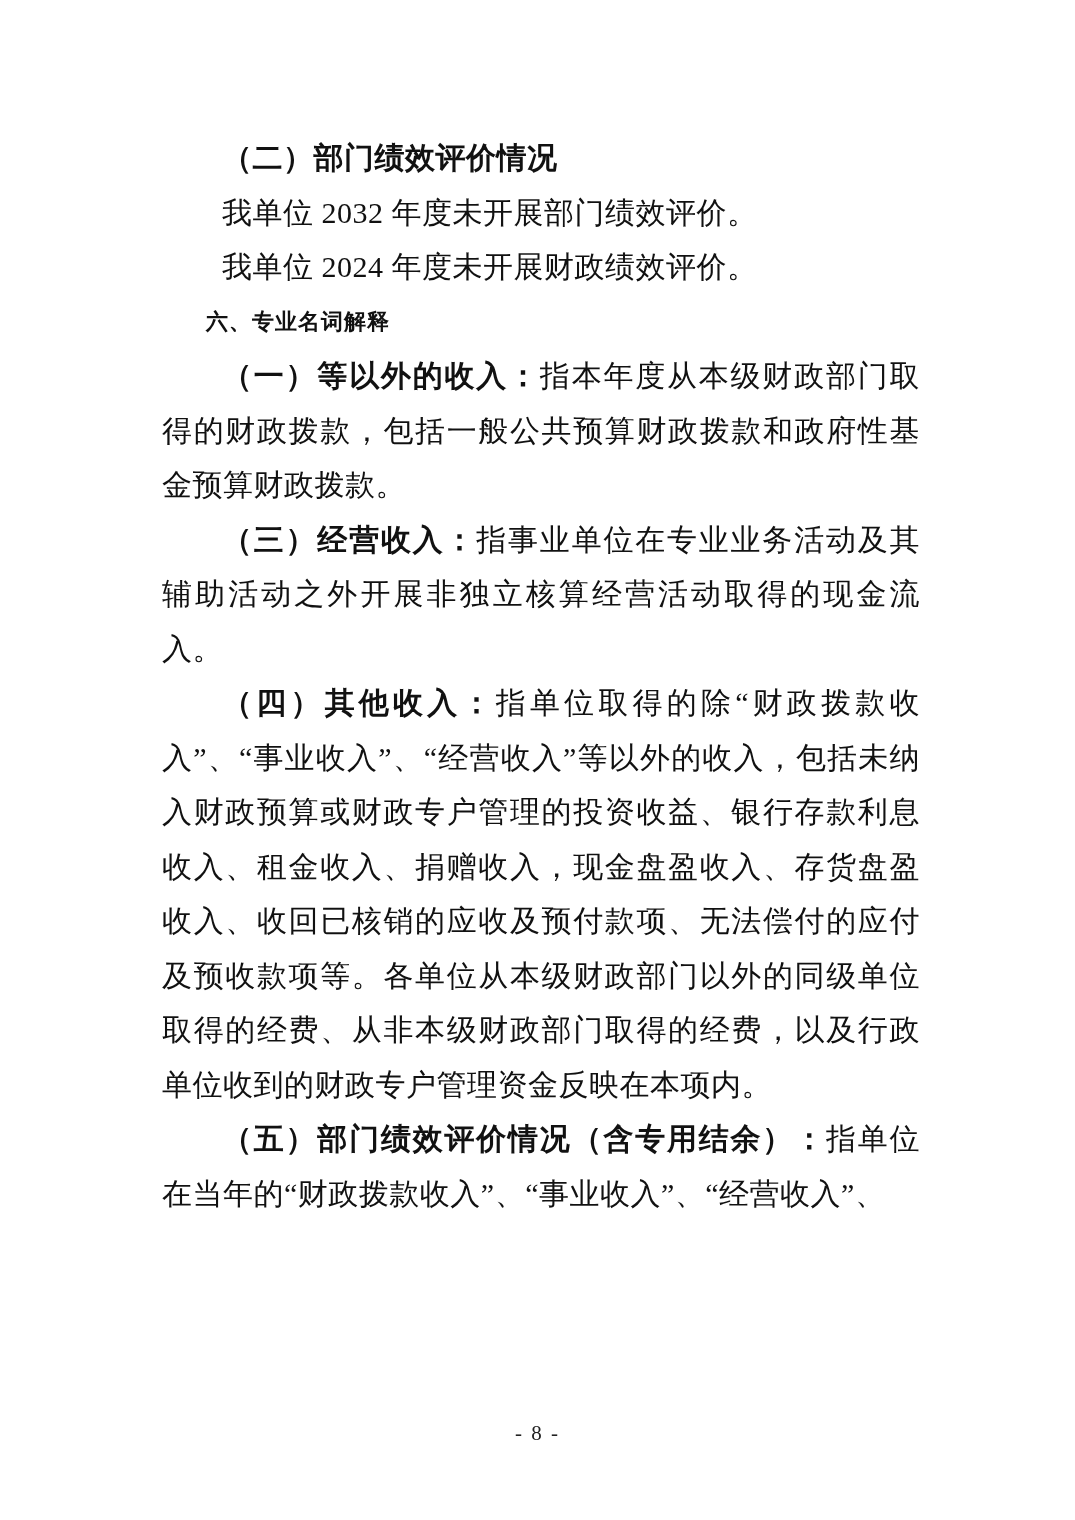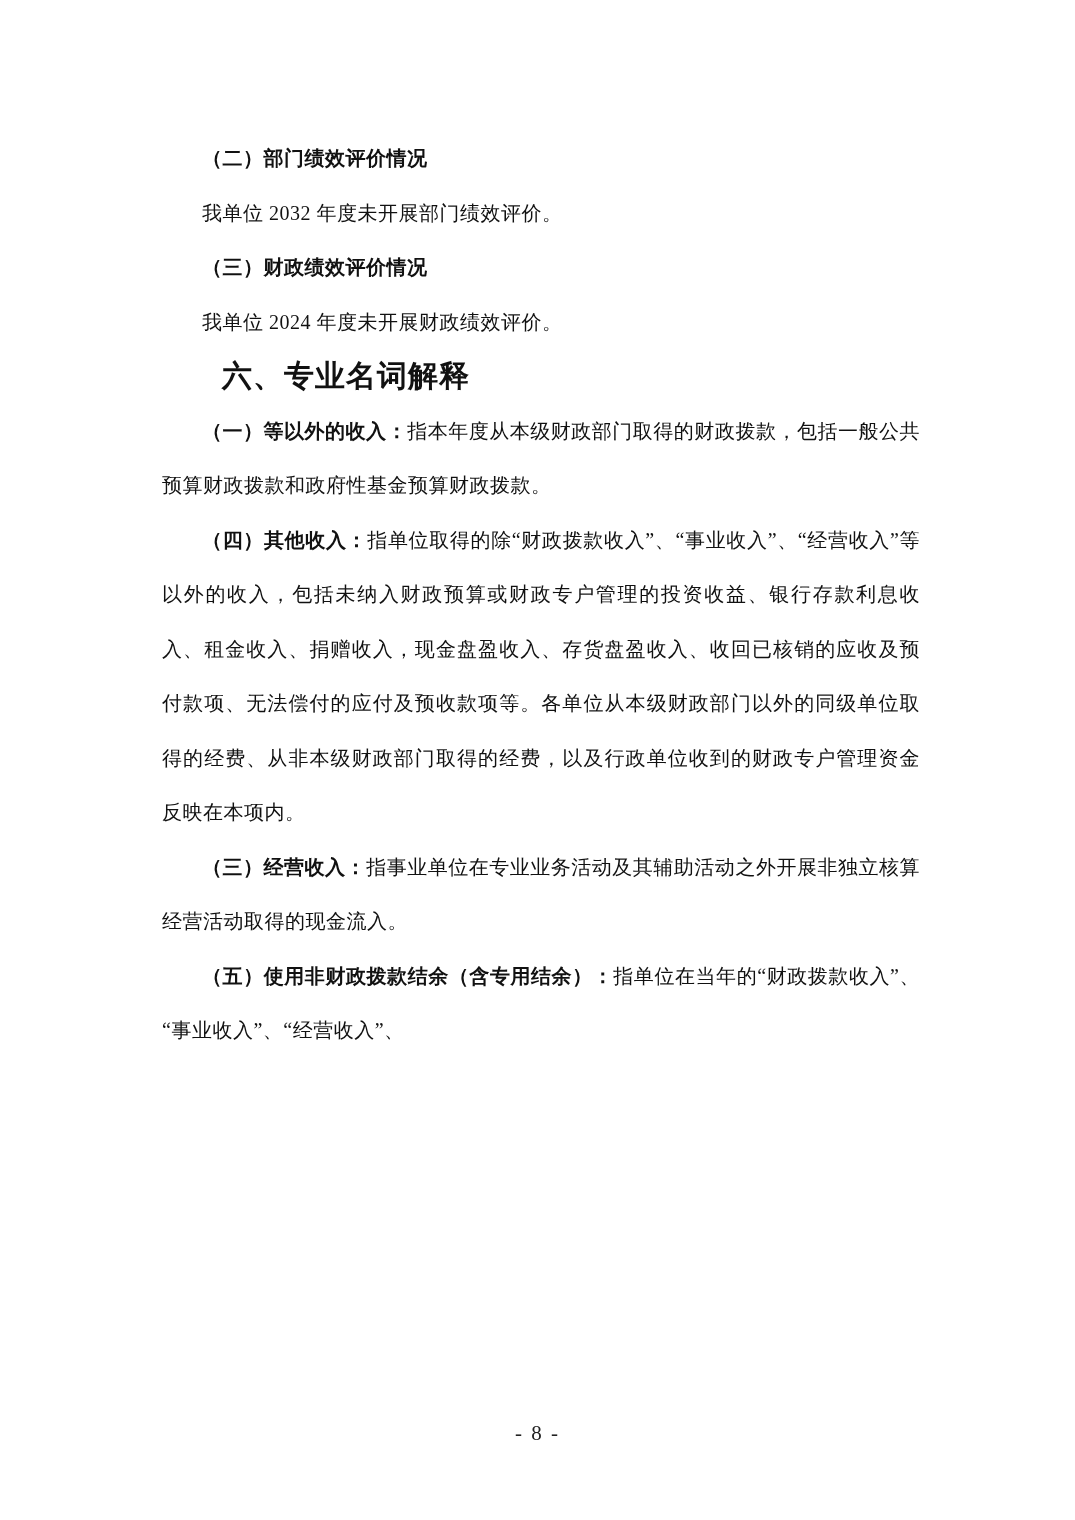--- a/index.html
+++ b/index.html
@@ -16,36 +16,36 @@
     color: #111111;
   }
   .doc-page {
     position: absolute;
     left: 162px;
     top: 131px;
     width: 758px;
   }
   .para {
     margin: 0;
-    font-size: 20px;
+    font-size: 30px;
     line-height: 54.5px;
     text-align: justify;
     text-indent: 2em;
     letter-spacing: 0.5px;
     word-break: break-all;
   }
   .para:lang(zh) { text-justify: inter-ideograph; }
   .subheading {
     font-weight: bold;
     text-align: left;
   }
   .section-heading {
     font-weight: bold;
     font-family: "Liberation Sans", "DejaVu Sans", sans-serif;
-    font-size: 30px;
+    font-size: 22px;
     text-align: left;
     letter-spacing: 1px;
   }
   .lead {
     font-weight: bold;
   }
   .page-footer {
     position: absolute;
     left: 0;
     right: 0;
@@ -58,30 +58,29 @@
 </style>
 </head>
 <body>
 
 <div class="doc-page" lang="zh">
 
   <p class="para subheading"><span>（二）部门绩效评价情况</span></p>
 
   <p class="para"><span>我单位 2032 年度未开展部门绩效评价。</span></p>
 
-  <p class="para subheading"><span>（三）财政绩效评价情况</span></p>
 
   <p class="para"><span>我单位 2024 年度未开展财政绩效评价。</span></p>
 
   <p class="para section-heading"><span>六、专业名词解释</span></p>
 
   <p class="para"><b class="lead">（一）等以外的收入：</b><span>指本年度从本级财政部门取得的财政拨款，包括一般公共预算财政拨款和政府性基金预算财政拨款。</span></p>
 
 
+  <p class="para"><b class="lead">（三）经营收入：</b><span>指事业单位在专业业务活动及其辅助活动之外开展非独立核算经营活动取得的现金流入。</span></p>
+
   <p class="para"><b class="lead">（四）其他收入：</b><span>指单位取得的除“财政拨款收入”、“事业收入”、“经营收入”等以外的收入，包括未纳入财政预算或财政专户管理的投资收益、银行存款利息收入、租金收入、捐赠收入，现金盘盈收入、存货盘盈收入、收回已核销的应收及预付款项、无法偿付的应付及预收款项等。各单位从本级财政部门以外的同级单位取得的经费、从非本级财政部门取得的经费，以及行政单位收到的财政专户管理资金反映在本项内。</span></p>
 
-  <p class="para"><b class="lead">（三）经营收入：</b><span>指事业单位在专业业务活动及其辅助活动之外开展非独立核算经营活动取得的现金流入。</span></p>
-
-  <p class="para"><b class="lead">（五）使用非财政拨款结余（含专用结余）：</b><span>指单位在当年的“财政拨款收入”、“事业收入”、“经营收入”、</span></p>
+  <p class="para"><b class="lead">（五）部门绩效评价情况（含专用结余）：</b><span>指单位在当年的“财政拨款收入”、“事业收入”、“经营收入”、</span></p>
 
 </div>
 
 <div class="page-footer">- 8 -</div>
 
 </body></html>

